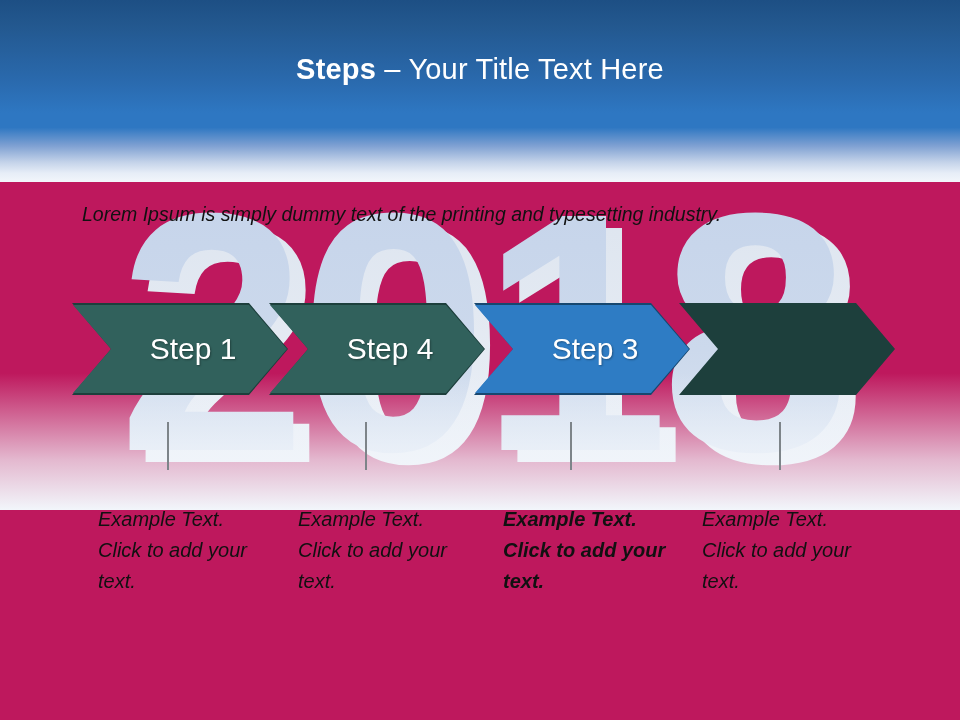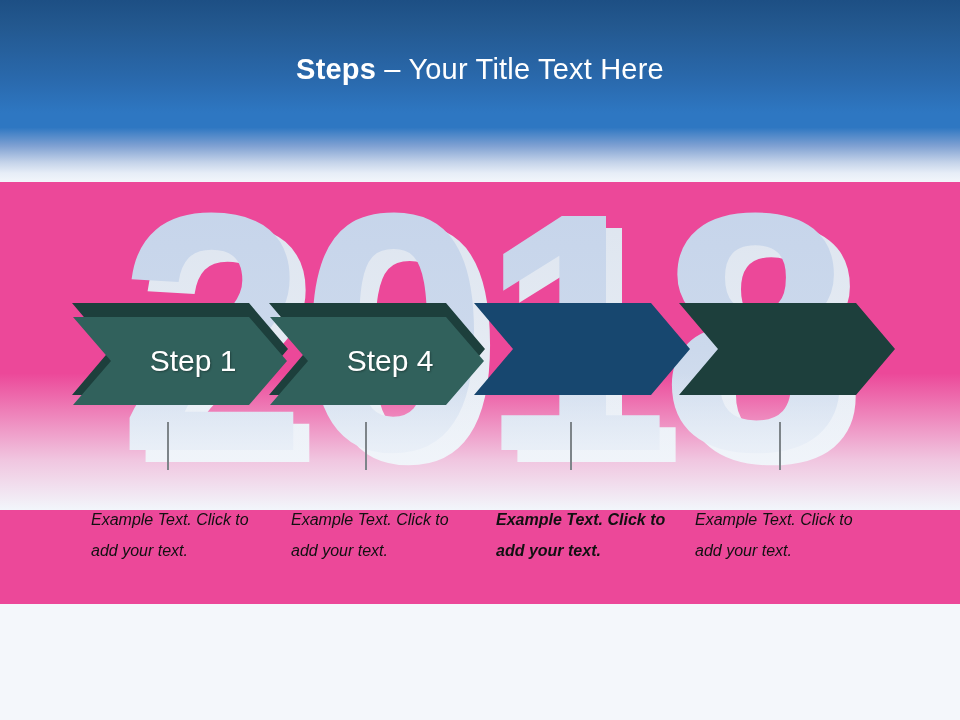--- a/index.html
+++ b/index.html
@@ -2,22 +2,22 @@
 <html><head>
 <meta charset="utf-8">
 <style>
   html,body{margin:0;padding:0;}
   body{
     width:960px;height:720px;overflow:hidden;
     font-family:"Liberation Sans","DejaVu Sans",sans-serif;
     background:#f4f7fb;
   }
   #slide{
-    position:relative;width:960px;height:604px;overflow:hidden;
-    background:#ec4899;
+    position:relative;width:960px;height:720px;overflow:hidden;
+    background:#be185d;
   }
 
   
   .header-band{
     position:absolute;left:0;top:0;width:960px;height:182px;
     background:linear-gradient(to bottom,
         #1d4f84 0%,
         #23588f 14%,
         #2a6aae 45%,
         #2e77c2 62%,
@@ -57,42 +57,43 @@
     position:absolute;top:5px;height:88px;
     display:flex;align-items:center;justify-content:center;
     color:#ffffff;font-size:30px;line-height:1;
     clip-path:polygon(0% 0%, calc(100% - 38px) 0%, 100% 50%, calc(100% - 38px) 100%, 0% 100%, 38px 50%);
     -webkit-clip-path:polygon(0% 0%, calc(100% - 38px) 0%, 100% 50%, calc(100% - 38px) 100%, 0% 100%, 38px 50%);
   }
   .arrow .arrow-label{
     position:relative;padding-left:26px;
     text-shadow:1px 1px 2px rgba(0,0,0,.32);
   }
-  .arrow.teal{background:#31615c;margin-top:12px;}
+  .arrow.teal{background:#31615c;}
   .arrow.blue{background:#2e7cc4;}
 
   
   .arrow-outline{
     position:absolute;top:3px;height:92px;
     clip-path:polygon(0% 0%, calc(100% - 39px) 0%, 100% 50%, calc(100% - 39px) 100%, 0% 100%, 39px 50%);
     -webkit-clip-path:polygon(0% 0%, calc(100% - 39px) 0%, 100% 50%, calc(100% - 39px) 100%, 0% 100%, 39px 50%);
   }
   .arrow-outline.teal{background:#1d3f3c;}
   .arrow-outline.blue{background:#17476f;}
 
   
   .tick{
     position:absolute;width:2px;height:48px;background:#7d8489;top:422px;
   }
 
   
   .caption{
     position:absolute;top:504px;width:170px;
-    font-size:16px;line-height:31px;color:#111111;
+    font-size:20px;line-height:31px;color:#111111;
     font-style:italic;
+    margin-left:7px;
   }
   .caption.bold{font-weight:bold;}
 </style>
 </head>
 <body>
 
 <div id="slide">
 
   <div class="header-band"></div>
   <div class="header-title">
@@ -124,33 +125,37 @@
       </g>
 
       <g fill="url(#wmFace)">
         <text x="480" y="300" text-anchor="middle" font-family="'Liberation Sans','DejaVu Sans',sans-serif" font-weight="bold" font-size="340" letter-spacing="-8">2018</text>
       </g>
 
       <rect x="0" y="0" width="960" height="360" fill="url(#wmFade)"></rect>
     </svg>
   </div>
 
+  <div class="body-para">Lorem Ipsum is simply dummy text of the printing and typesetting industry.</div>
 
   <div class="arrow-row">
     <div class="arrow-outline teal" style="left:72px;width:216px;"></div>
     <div class="arrow teal" style="left:73px;width:214px;">
       <span class="arrow-label">Step 1</span>
     </div>
 
     <div class="arrow-outline teal" style="left:269px;width:216px;"></div>
     <div class="arrow teal" style="left:270px;width:214px;">
       <span class="arrow-label">Step 4</span>
     </div>
 
     <div class="arrow-outline blue" style="left:474px;width:216px;"></div>
+    <div class="arrow blue" style="left:475px;width:214px;">
+      <span class="arrow-label">Step 3</span>
+    </div>
 
     <div class="arrow-outline teal" style="left:679px;width:216px;"></div>
   </div>
 
   <div class="tick" style="left:167px;"></div>
   <div class="tick" style="left:365px;"></div>
   <div class="tick" style="left:570px;"></div>
   <div class="tick" style="left:779px;"></div>
 
   <div class="caption" style="left:91px;">Example Text. Click  to add your text.</div>

